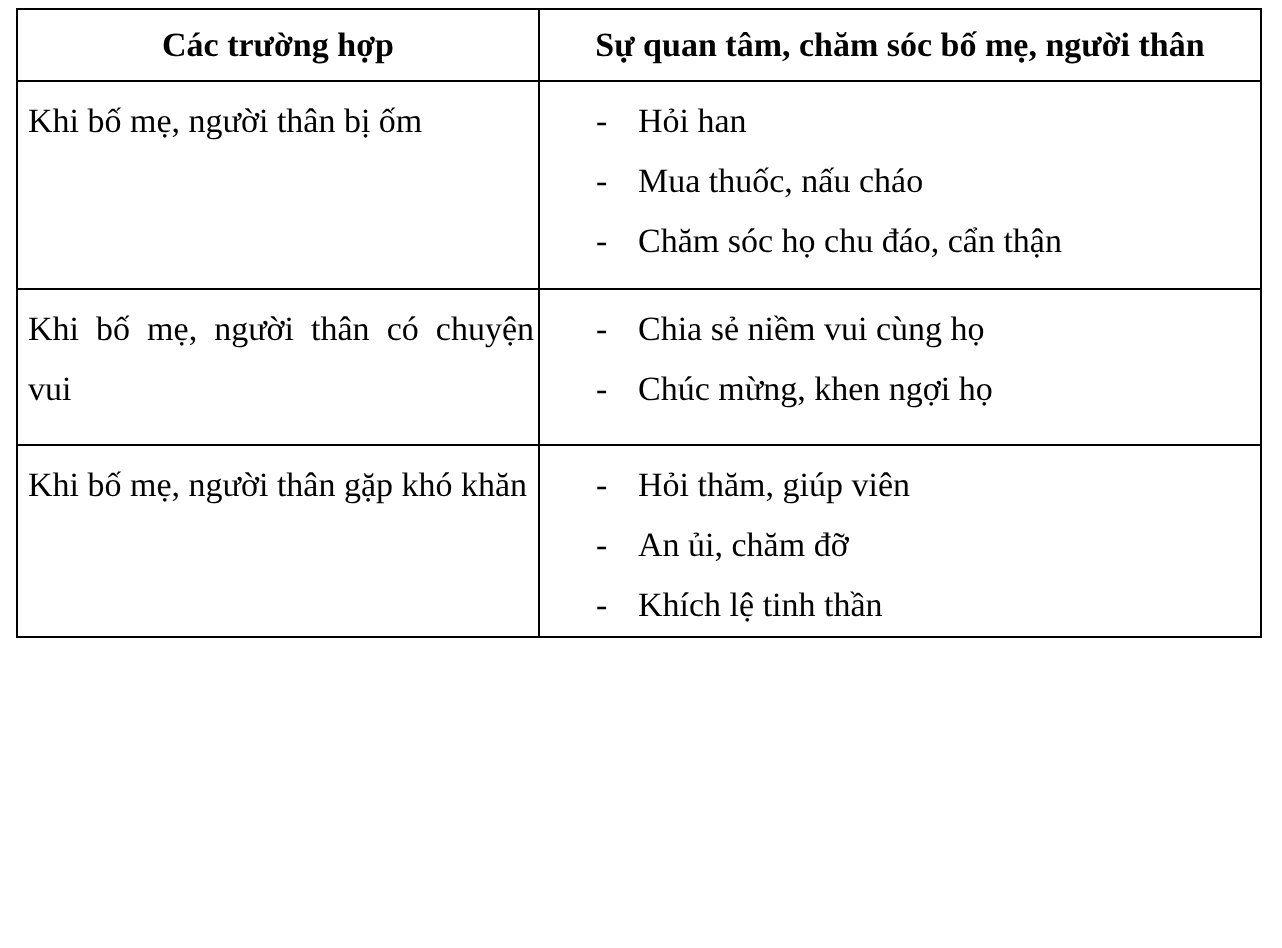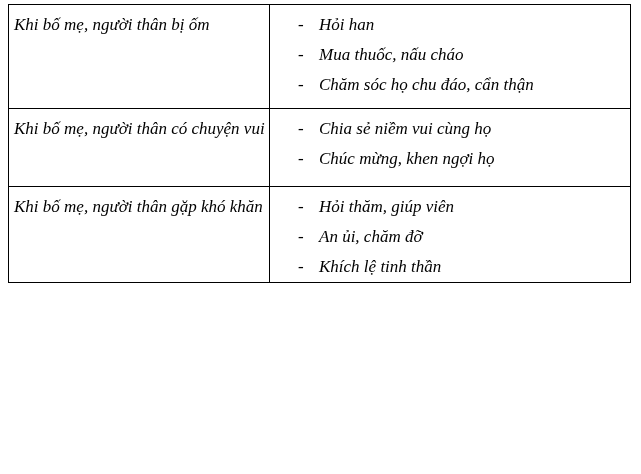--- a/index.html
+++ b/index.html
@@ -38,54 +38,56 @@
     text-align: center;
     vertical-align: middle;
     height: 31px;
     line-height: 20px;
     padding: 2px 4px;
   }
   td.case-cell {
     padding: 5px 2px 0 5px;
     text-align: justify;
     text-align-last: left;
-    font-style: italic;
   }
   td.care-cell {
     padding: 5px 4px 0 28px;
   }
   .li {
     display: flex;
     align-items: flex-start;
   }
   .li .marker {
     width: 21px;
     flex: 0 0 21px;
   }
   .li .li-text {
     flex: 1 1 auto;
-    font-style: italic;
   }
   tr.r1 { height: 104px; }
   tr.r2 { height: 74px; }
   tr.r3 { height: 78px; margin-left: 28px; }
   tr.r4 { height: 79px; }
   tr.r5 { height: 78px; }
 </style>
 </head>
 <body>
 
 <div class="page">
   <table class="doc-table">
     <colgroup>
         <col class="c1">
         <col class="c2">
       </colgroup>
 
     <tbody>
+        <tr>
+      <th>Các trường hợp</th>
+      <th>Sự quan tâm, chăm sóc bố mẹ, người thân</th>
+    </tr>
 
     <tr class="r1">
       <td class="case-cell">Khi bố mẹ, người thân bị ốm</td>
       <td class="care-cell">
         <div class="li">
           <span class="marker">-</span>
           <span class="li-text">Hỏi han</span>
         </div>
         <div class="li">
           <span class="marker">-</span>

